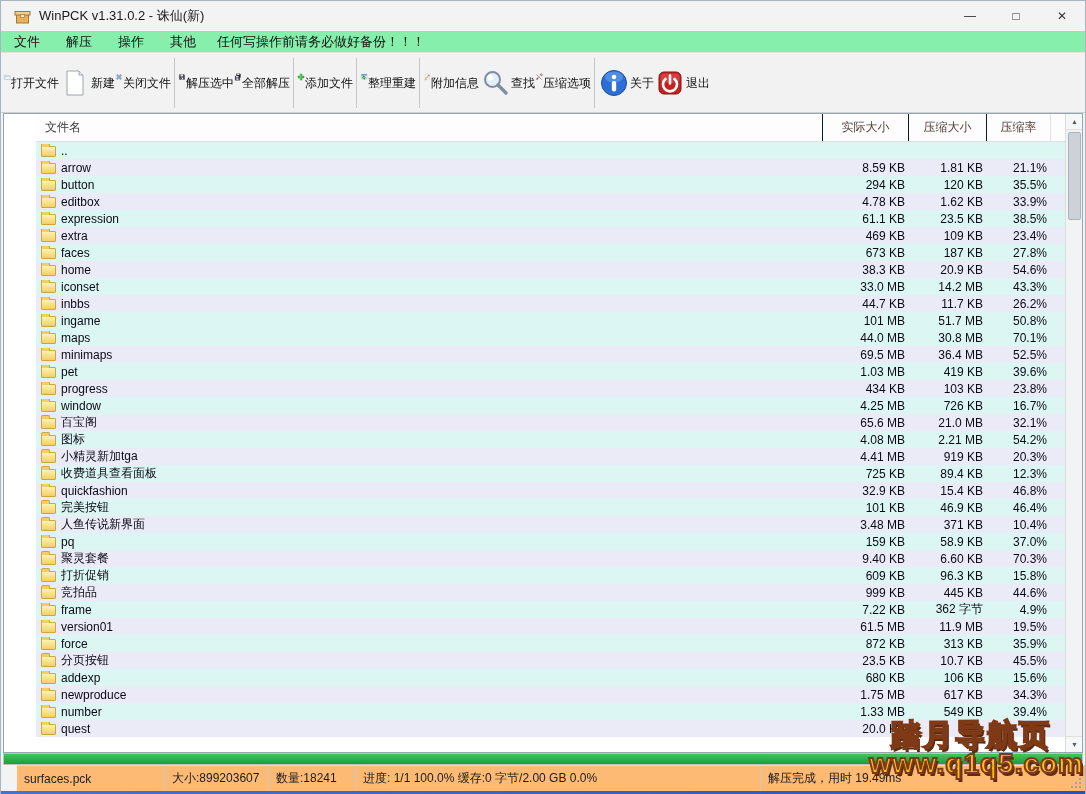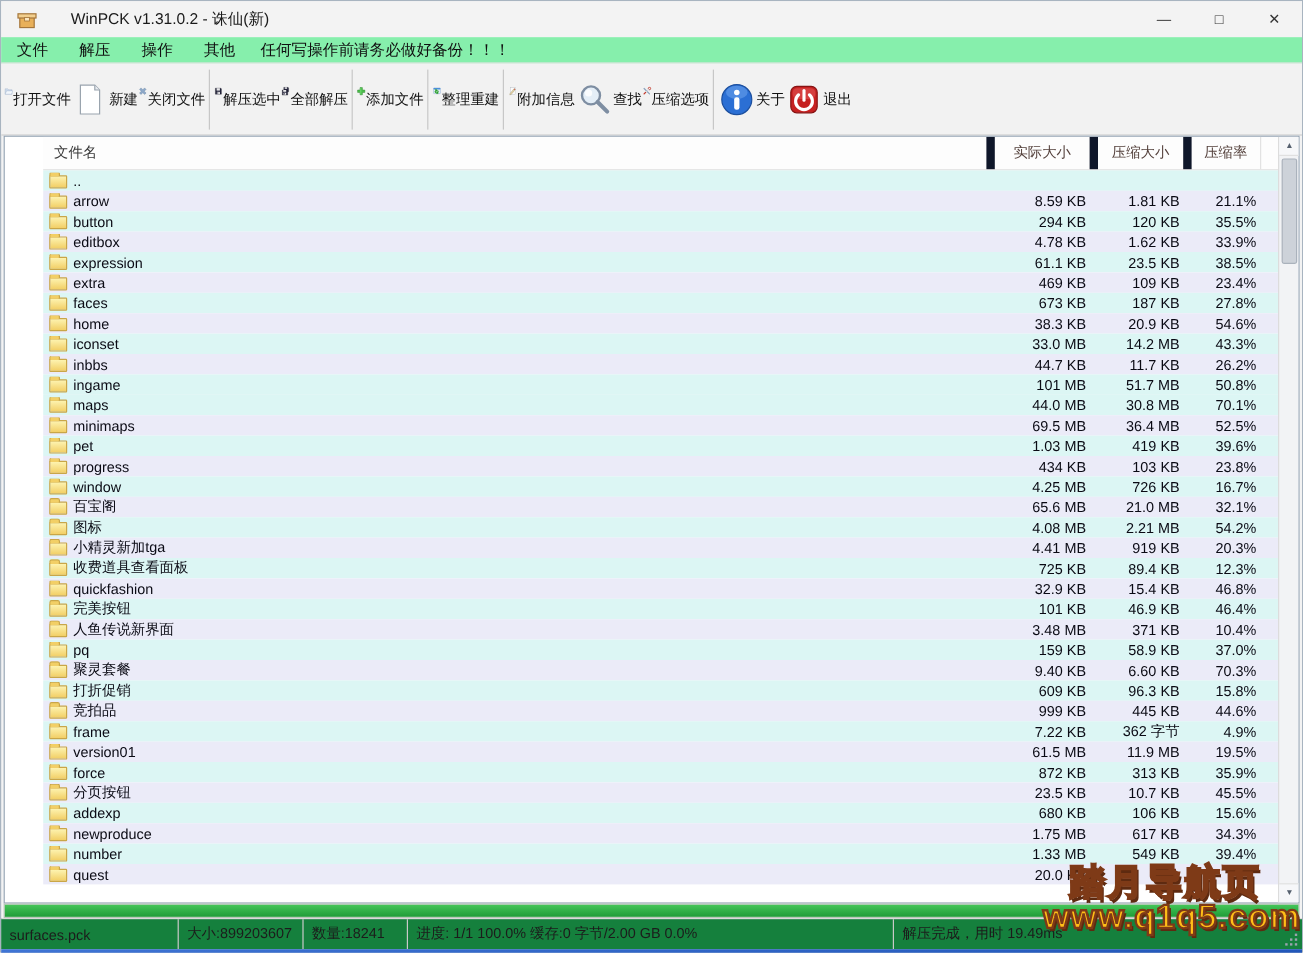--- a/index.html
+++ b/index.html
@@ -1,20 +1,20 @@
 <!DOCTYPE html>
 <html><head>
 <meta charset="utf-8">
 <style>
   * { margin:0; padding:0; box-sizing:border-box; }
   html,body { width:1086px; height:794px; font-family:"Liberation Sans","DejaVu Sans",sans-serif; background:#fff; overflow:hidden; }
   .window { position:relative; width:1086px; height:794px; background:#f3f3f3; border:1px solid #a8b4c0; }
 
   
-  .titlebar { position:absolute; top:0; left:0; right:0; height:30px; background:#f3f3f3; display:flex; align-items:center;gap:20px; }
+  .titlebar { position:absolute; top:0; left:0; right:0; height:30px; background:#f3f3f3; display:flex; align-items:center; }
   .app-icon { width:17px; height:15px; margin-left:13px; display:inline-block; }
   .title-text { font-size:13px; color:#1a1a1a; margin-left:8px; }
   .win-controls { position:absolute; right:0; top:0; height:30px; display:flex; }
   .win-btn { width:46px; height:30px; display:flex; align-items:center; justify-content:center; font-size:12px; color:#333; cursor:default; }
 
   
   .menubar { position:absolute; top:30px; left:0; right:0; height:22px; background:#86efac; display:flex; align-items:center; border-bottom:1px solid #e3e3e3; }
   .menu-item { font-size:13px; color:#111; padding:0 13px; }
   .menu-warning { font-size:13px; color:#111; margin-left:8px; }
 
@@ -23,21 +23,21 @@
   .tbtn { width:56px; height:56px; display:flex; flex-direction:row; align-items:center; justify-content:center; }
   .tbtn .ticon { width:32px; height:32px; display:block; }
   .tbtn .tlabel { font-size:12px; color:#111; margin-top:2px; white-space:nowrap; }
   .tsep { width:1px; height:50px; background:#c7c7c7; margin:0 3px; }
 
   
   .listwrap { position:absolute; top:112px; left:2px; right:2px; height:640px; background:#fff; border:1px solid #97a5b5; overflow:hidden;padding-left:32px; }
   .list-header { height:28px; display:flex; align-items:center; background:#fdfdfd; border-bottom:1px solid #e0e0e0; width:calc(100% - 17px); }
   .hdr-cell { font-size:12px; color:#54413c; }
   .hdr-name { flex:1; padding-left:9px; color:#3a3a3a; }
-  .hdr-num  { text-align:left; border-left:7px solid #0f172a; height:100%; display:flex; align-items:center; justify-content:center; }
+  .hdr-num  { text-align:left; border-left:1px solid #0f172a; height:100%; display:flex; align-items:center; justify-content:center; }
   .w-actual { width:86px; } .w-comp { width:78px; } .w-ratio { width:64px; }
   .w-spacer { width:15px; border-left:1px solid #e2e2e2; height:100%; }
 
   .rows { width:calc(100% - 17px); }
   .row { height:17px; display:flex; align-items:center; font-size:12px; color:#0a0a14; }
   .row.even { background:#dcf6f4; }
   .row.odd  { background:#ebebf8; }
   .cell.name { flex:1; display:flex; align-items:center; padding-left:5px; overflow:hidden; white-space:nowrap; }
   .cell.num { text-align:right; padding-right:3px; }
   .cell.actual { width:86px; } .cell.comp { width:78px; } .cell.ratio { width:64px; }
@@ -50,21 +50,21 @@
   
   .vscroll { position:absolute; top:0; right:0; width:17px; height:100%; background:#f2f3f5; border-left:1px solid #dcdcdc; }
   .sb-btn { position:absolute; left:0; width:17px; height:16px; display:flex; align-items:center; justify-content:center; font-size:7px; color:#55606e; background:#f6f7f9; }
   .sb-btn.up { top:0; border-bottom:1px solid #e0e0e0; }
   .sb-btn.down { bottom:0; border-top:1px solid #e0e0e0; }
   .sb-thumb { position:absolute; left:2px; top:18px; width:13px; height:88px; background:#cdd2d9; border:1px solid #aab2bc; border-radius:2px; }
 
   
   .progressbar { position:absolute; top:752px; left:2px; right:2px; height:12px; background:#e8e8e8; border:1px solid #b9c6b9; }
   .progress-fill { height:100%; background:linear-gradient(#45c558,#1f9c38); }
-  .statusbar { position:absolute; top:764px; left:0; right:0; height:26px; background:#15803d; display:flex; align-items:center; font-size:12px; color:#1c1c1c; border-top:1px solid #dadada; }
+  .statusbar { position:absolute; top:764px; left:16px; right:0; height:26px; background:#fdba74; display:flex; align-items:center; font-size:12px; color:#1c1c1c; border-top:1px solid #dadada; }
   .seg { padding-left:7px; height:100%; display:flex; align-items:center; border-right:1px solid #c9c9c9; white-space:nowrap; overflow:hidden; }
   .seg-file { width:148px; } .seg-size { width:104px; } .seg-count { width:87px; } .seg-progress { width:405px; }
   .seg-result { flex:1; border-right:none; }
   .bottomstrip { position:absolute; top:790px; left:0; right:0; height:4px; background:linear-gradient(90deg,#3f74d4,#2257b9); }
   .resize-grip { position:absolute; right:4px; top:775px; width:12px; height:12px; }
   .resize-grip::before { content:''; position:absolute; right:0; bottom:0; width:2px; height:2px; background:#9aa4ae;
      box-shadow:-4px 0 #9aa4ae,-8px 0 #9aa4ae,0 -4px #9aa4ae,-4px -4px #9aa4ae,0 -8px #9aa4ae; }
 
   
   .wm1 { position:absolute; top:714px; right:34px; font-size:30px; font-weight:bold; letter-spacing:2px;

